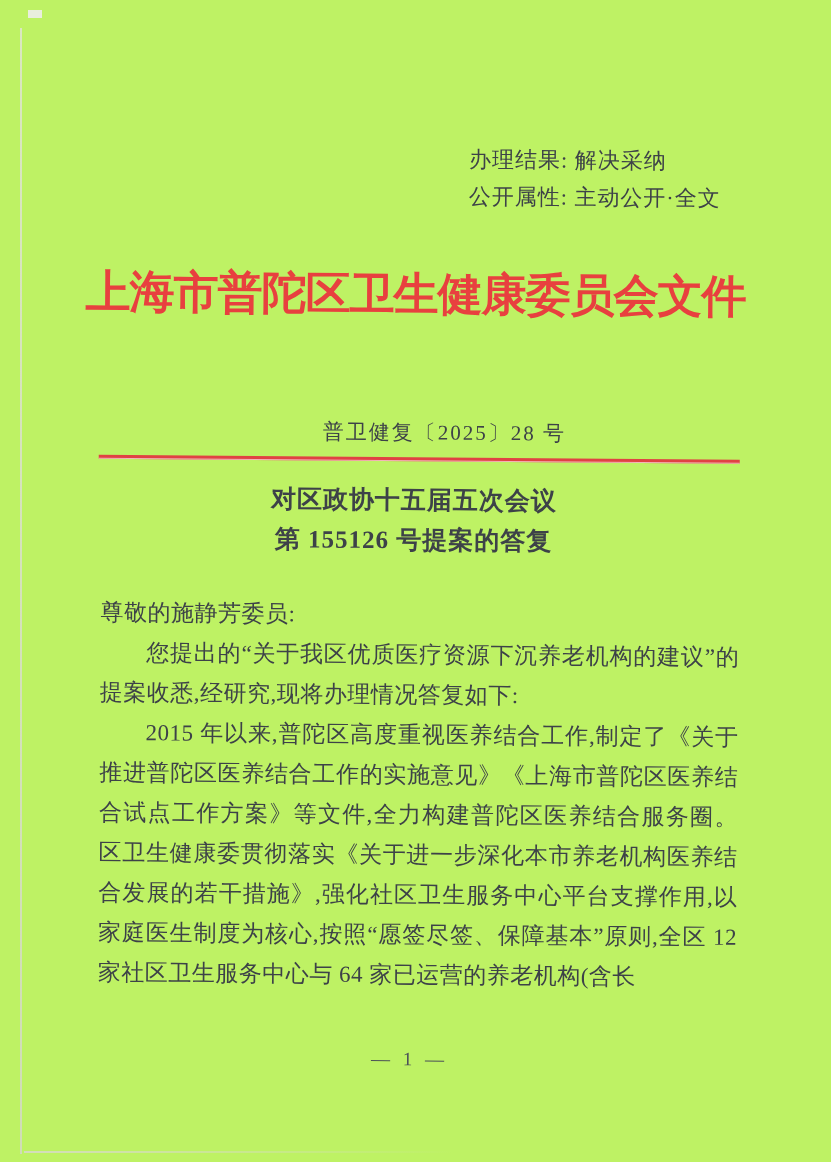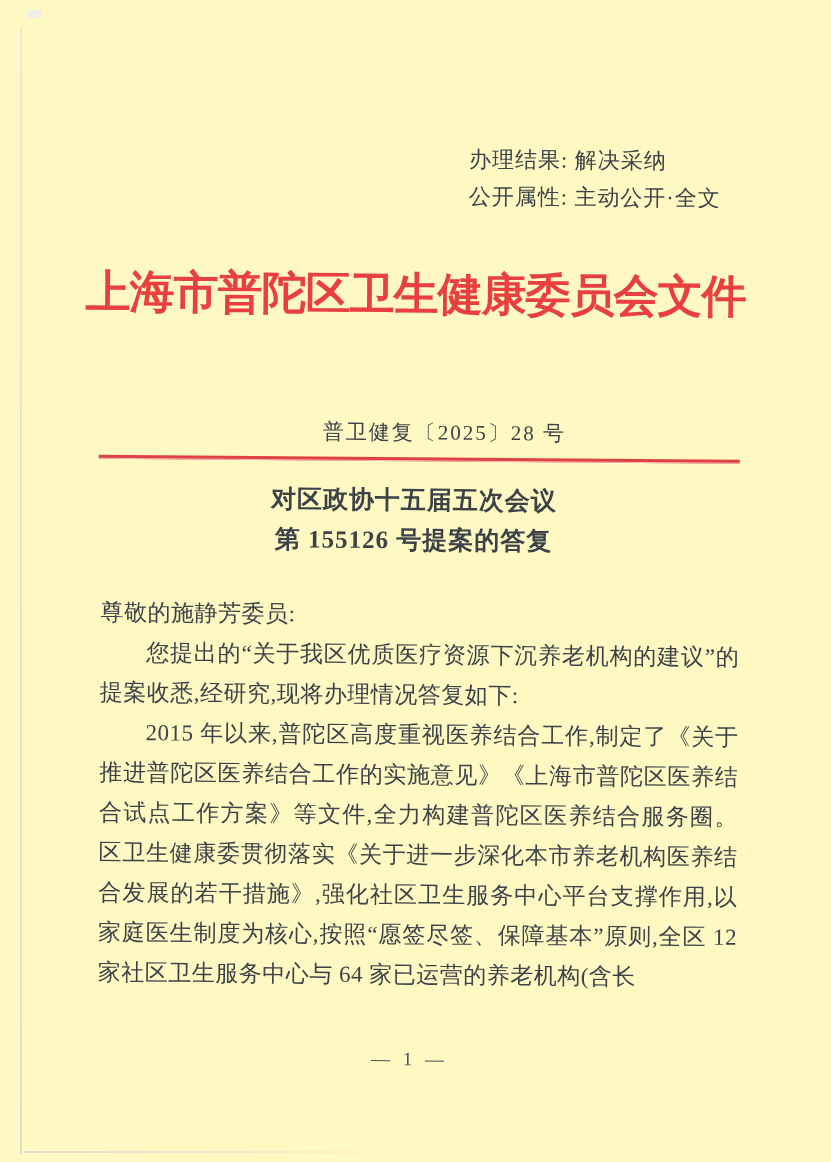--- a/index.html
+++ b/index.html
@@ -4,21 +4,21 @@
 <style>
   html, body {
     margin: 0;
     padding: 0;
     background: #ffffff;
   }
   .page {
     position: relative;
     width: 831px;
     height: 1162px;
-    background: #fef9c3;
+    background: #bef264;
     overflow: hidden;
     font-family: "Liberation Serif", "DejaVu Serif", serif;
     color: #3d4248;
   }
   
   .edge-left {
     position: absolute;
     left: 20px;
     top: 28px;
     width: 2px;

